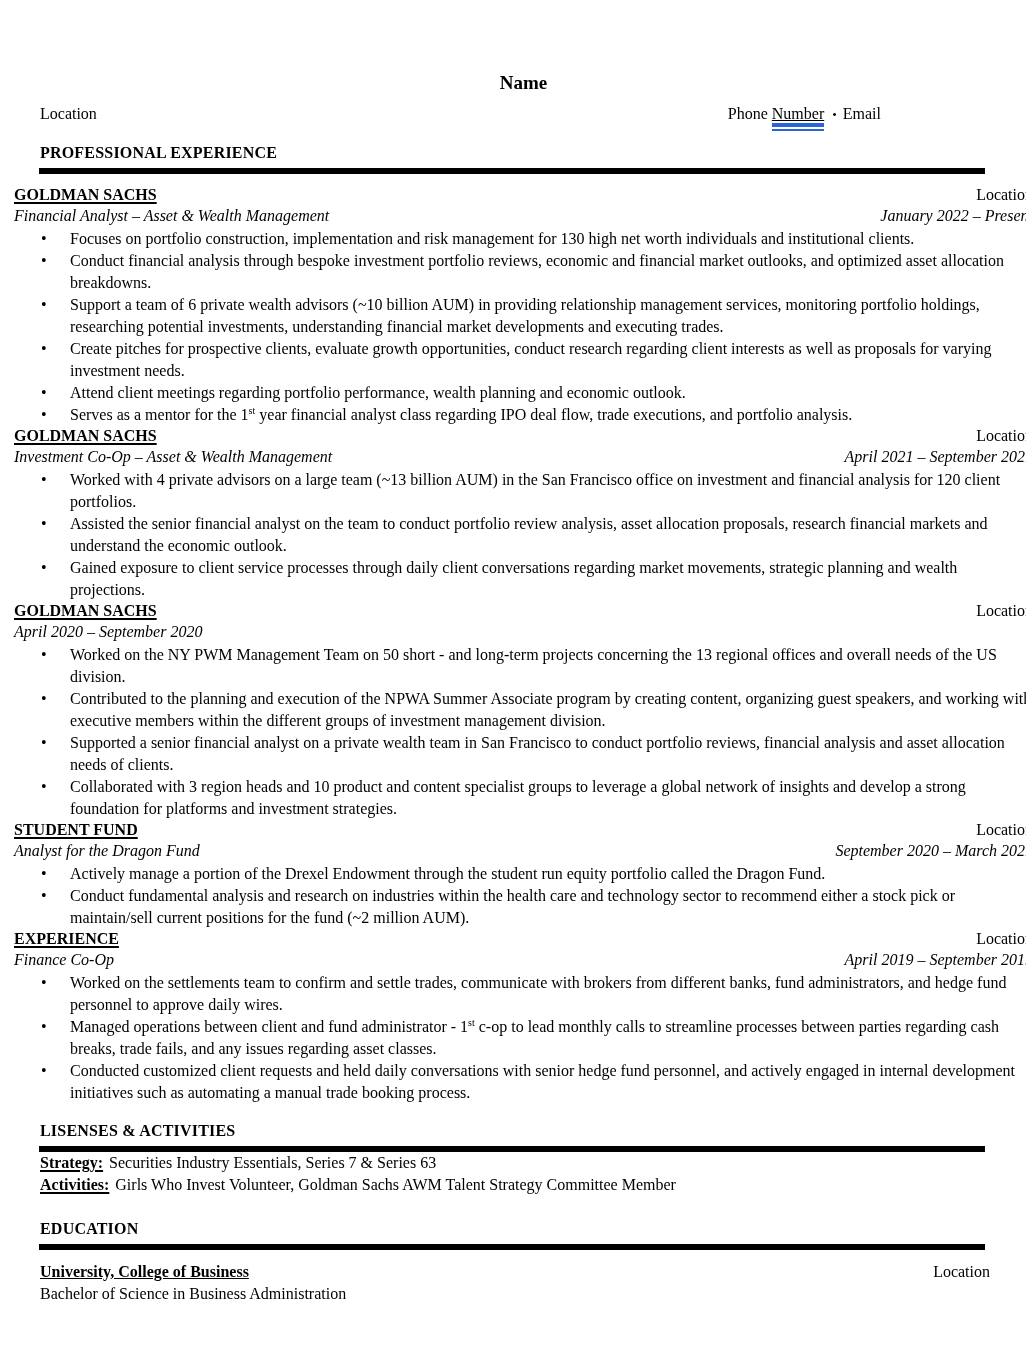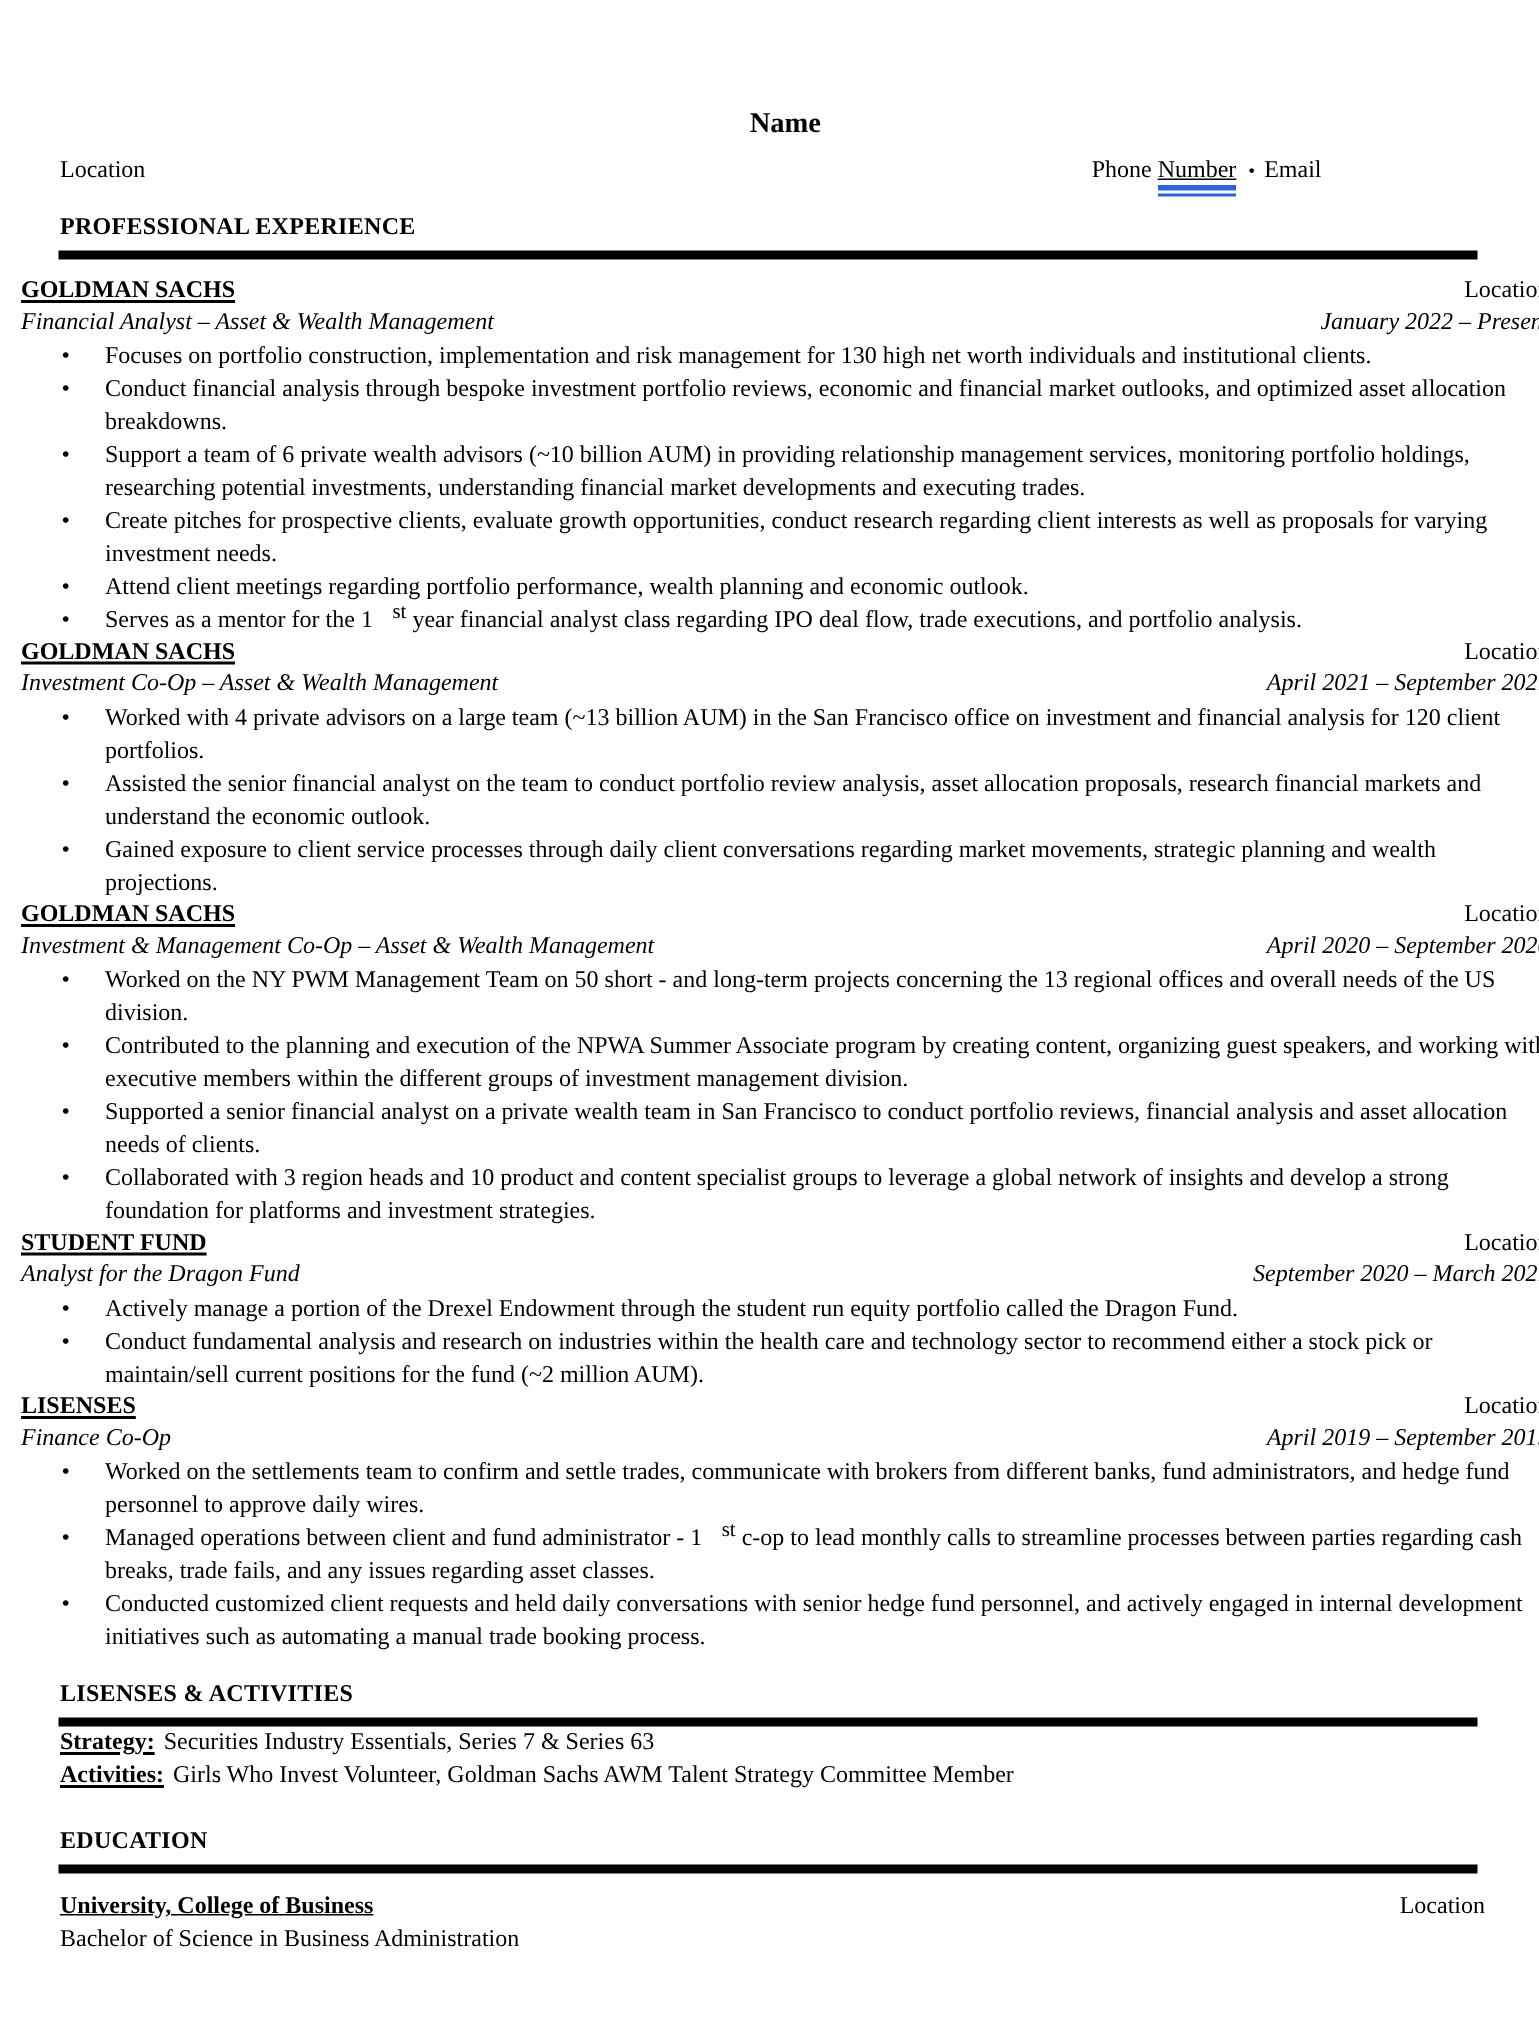--- a/index.html
+++ b/index.html
@@ -83,21 +83,21 @@
     position: relative;
     padding-left: 56px;
     line-height: 22px;
   }
   ul.bullets li::before {
     content: "\2022";
     position: absolute;
     left: 27px;
     top: 0;
   }
-  sup { font-size: 14px; line-height: 0; margin-left: 13px; }
+  sup { font-size: 10px; line-height: 0; }
   .lic-section-head { margin-top: 17px; }
   .lic-row {
     margin-left: 26px;
     line-height: 22px;
   }
   .lic-row:first-of-type { margin-top: 10px; }
   .lic-label {
     font-weight: bold;
     text-decoration: underline;
     text-decoration-thickness: 2px;
@@ -163,21 +163,20 @@
           <li>Assisted the senior financial analyst on the team to conduct portfolio review analysis, asset allocation proposals, research financial markets and understand the economic outlook.</li>
           <li>Gained exposure to client service processes through daily client conversations regarding market movements, strategic planning and wealth projections.</li>
         </ul>
       </section>
       <section class="entry">
         <div class="entry-head">
           <span class="company">GOLDMAN SACHS</span>
           <span class="loc">Location</span>
         </div>
         <div class="entry-sub">
-          <span class="role">Investment &amp; Management Co-Op – Asset &amp; Wealth Management</span>
           <span class="dates">April 2020 – September 2020</span>
         </div>
         <ul class="bullets">
           <li>Worked on the NY PWM Management Team on 50 short - and long-term projects concerning the 13 regional offices and overall needs of the US division.</li>
           <li>Contributed to the planning and execution of the NPWA Summer Associate program by creating content, organizing guest speakers, and working with executive members within the different groups of investment management division.</li>
           <li>Supported a senior financial analyst on a private wealth team in San Francisco to conduct portfolio reviews, financial analysis and asset allocation needs of clients.</li>
           <li>Collaborated with 3 region heads and 10 product and content specialist groups to leverage a global network of insights and develop a strong foundation for platforms and investment strategies.</li>
         </ul>
       </section>
       <section class="entry">
@@ -189,21 +188,21 @@
           <span class="role">Analyst for the Dragon Fund</span>
           <span class="dates">September 2020 – March 2021</span>
         </div>
         <ul class="bullets">
           <li>Actively manage a portion of the Drexel Endowment through the student run equity portfolio called the Dragon Fund.</li>
           <li>Conduct fundamental analysis and research on industries within the health care and technology sector to recommend either a stock pick or maintain/sell current positions for the fund (~2 million AUM).</li>
         </ul>
       </section>
       <section class="entry">
         <div class="entry-head">
-          <span class="company">LISENSES</span>
+          <span class="company">EXPERIENCE</span>
           <span class="loc">Location</span>
         </div>
         <div class="entry-sub">
           <span class="role">Finance Co-Op</span>
           <span class="dates">April 2019 – September 2019</span>
         </div>
         <ul class="bullets">
           <li>Worked on the settlements team to confirm and settle trades, communicate with brokers from different banks, fund administrators, and hedge fund personnel to approve daily wires.</li>
           <li>Managed operations between client and fund administrator - 1<sup>st</sup> c-op to lead monthly calls to streamline processes between parties regarding cash breaks, trade fails, and any issues regarding asset classes.</li>
           <li>Conducted customized client requests and held daily conversations with senior hedge fund personnel, and actively engaged in internal development initiatives such as automating a manual trade booking process.</li>

